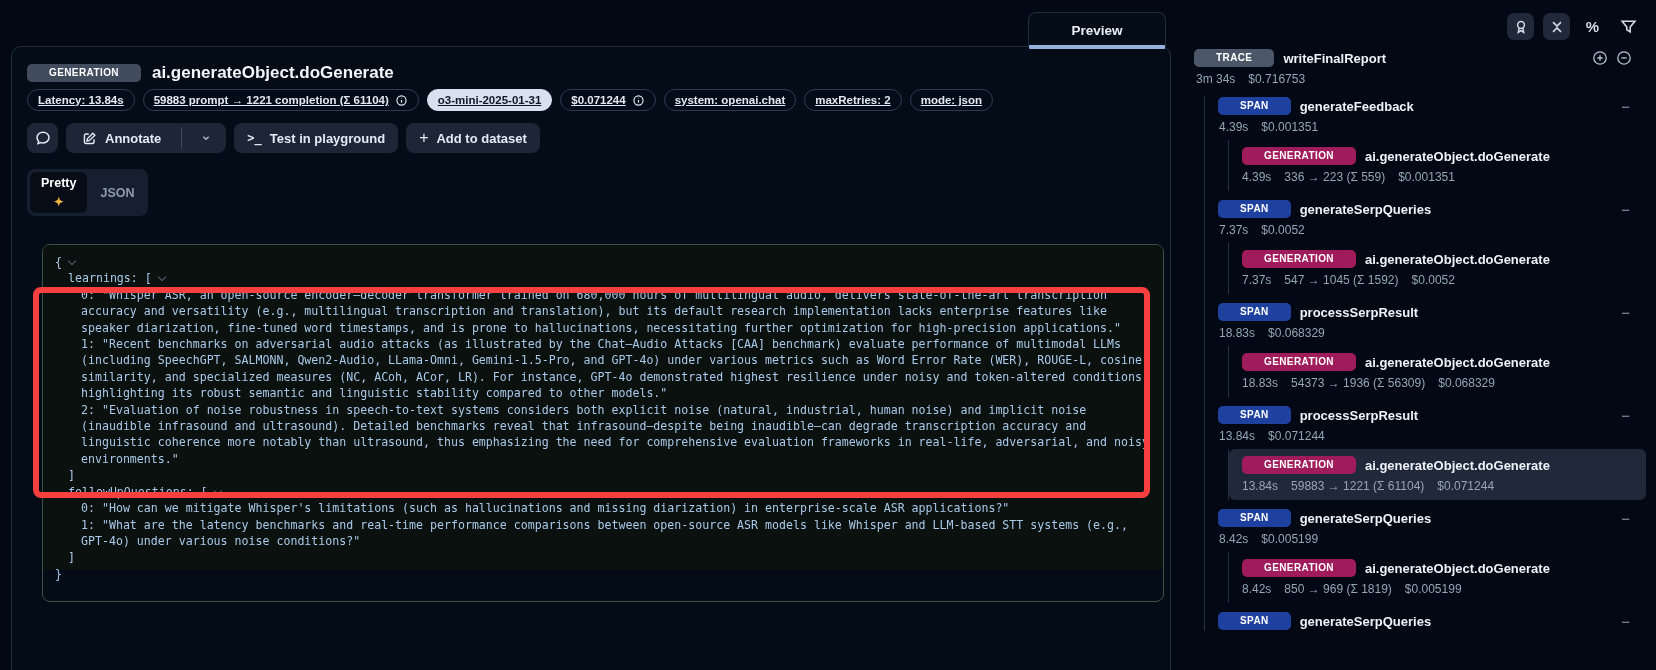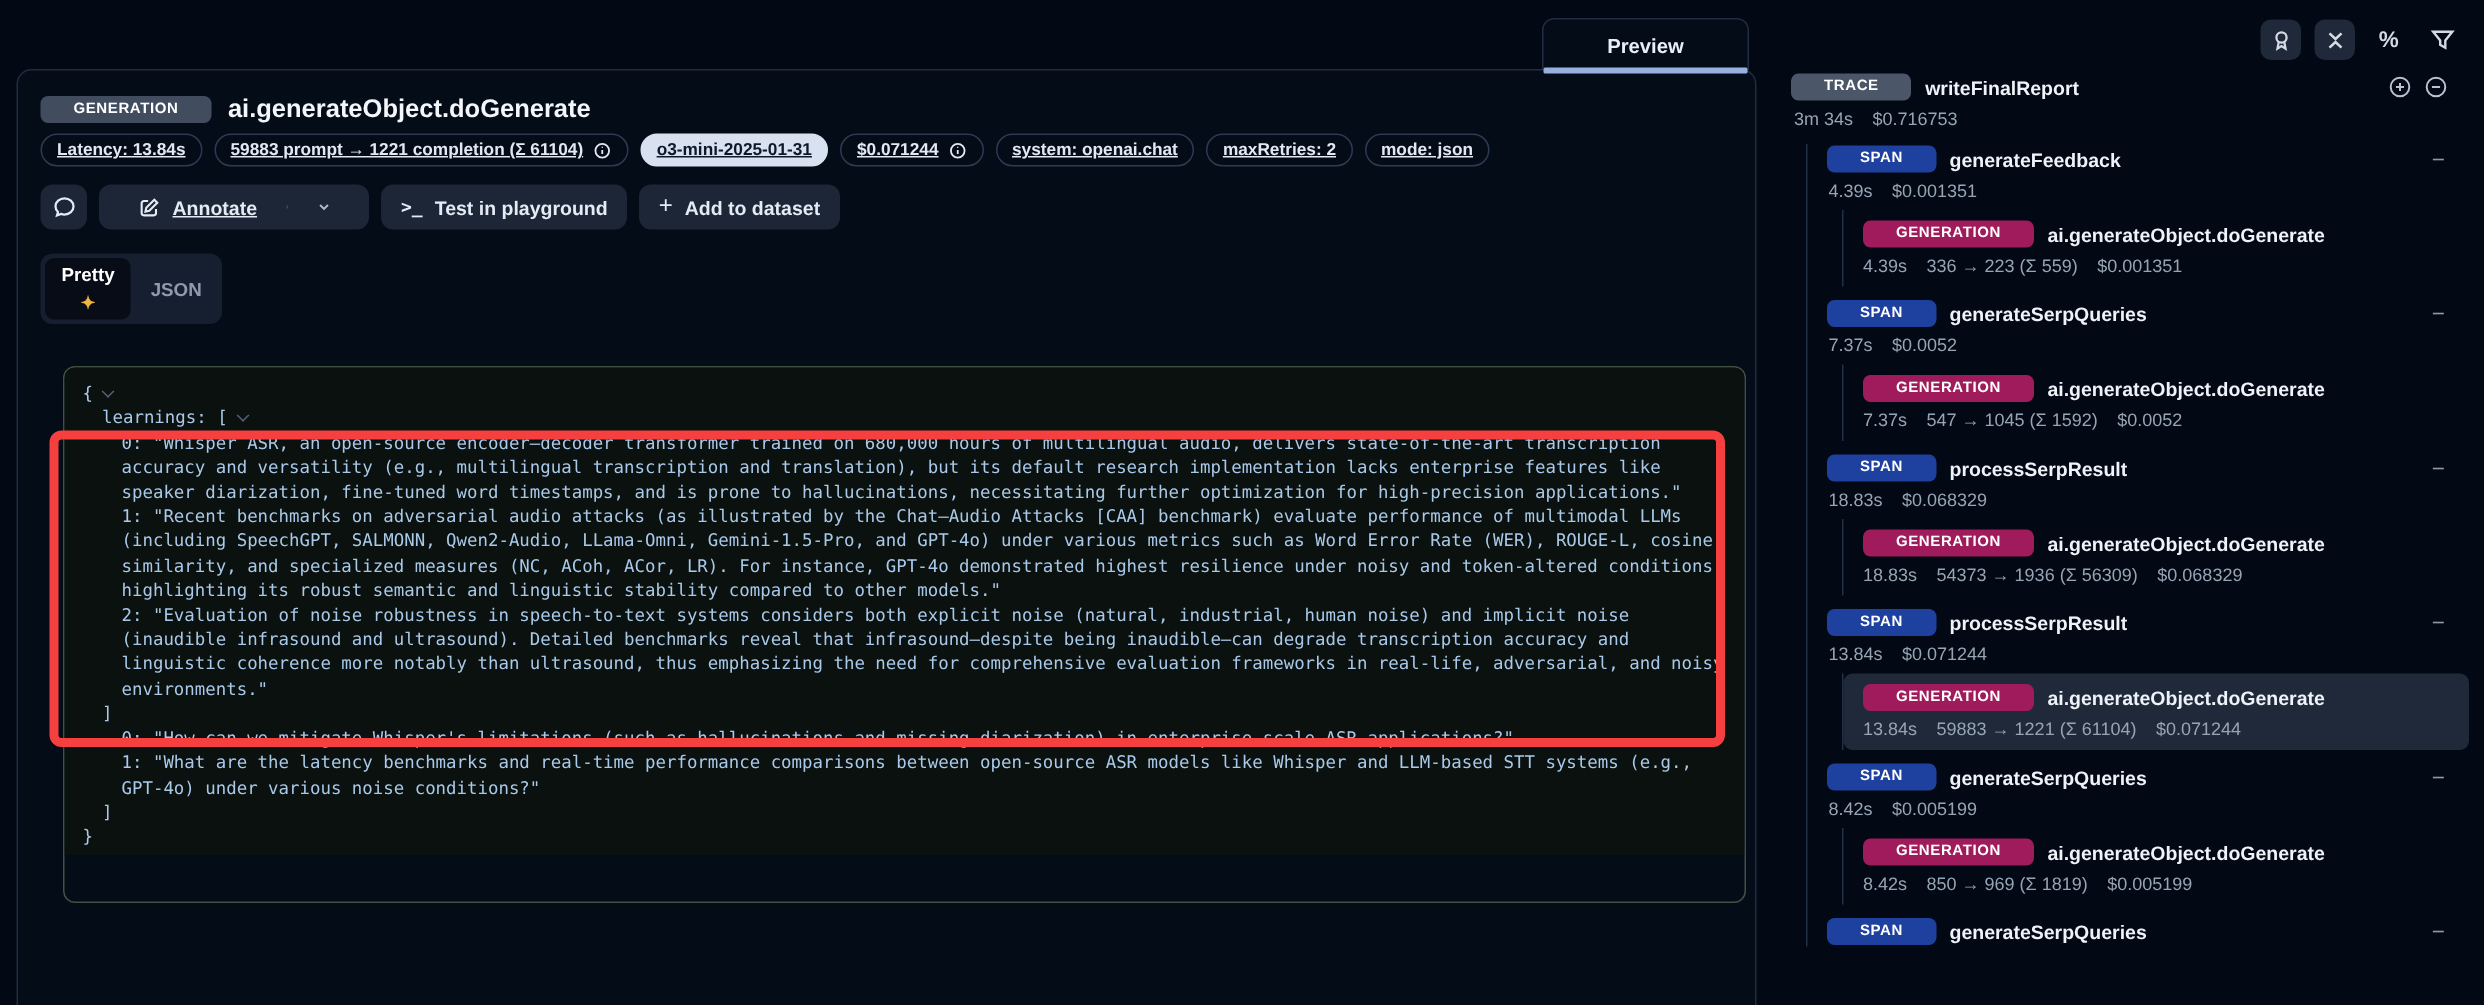--- a/index.html
+++ b/index.html
@@ -34,21 +34,21 @@
           border:1px solid #2c3a52; border-radius:11px; color:#e2e9f4;
           font-size:11.5px; font-weight:700; white-space:nowrap;text-decoration:underline; }
   .pill.model { background:#d8e1f0; border-color:#d8e1f0; color:#0e1828; }
   .pill svg { flex:0 0 auto; }
 
   .actions { margin-top:12px; display:flex; align-items:center; gap:8px; height:30px; }
   .btn { display:inline-flex; align-items:center; gap:8px; height:30px; padding:0 13px;
          background:#1c2637; border:none; border-radius:8px; color:#e4ebf5;
          font-family:"Liberation Sans",sans-serif; font-size:13px; font-weight:700; cursor:pointer; }
   .icon-only { width:31px; padding:0; justify-content:center; }
-  .split { padding:14px;text-decoration:underline; }
+  .split { padding:4px; }
   .split .lbl-part { display:inline-flex; align-items:center; gap:8px; padding:0 12px; height:100%; }
   .split .vdiv { width:1px; height:100%; background:#3a4760; }
   .split .chev-part { display:inline-flex; align-items:center; padding:0 10px; height:100%; }
 
   .toggle { margin-top:16px; display:inline-flex; align-items:center; background:#161f2f;
             border-radius:8px; padding:3px; gap:2px; }
   .seg { display:inline-flex; align-items:center; gap:5px; padding:4px 11px; border-radius:6px;
          color:#8e9bac; font-size:12.5px; font-weight:700; cursor:pointer;flex-direction:column; }
   .seg.active { background:#070c16; color:#ffffff; }
   .spark { color:#f0b440; font-size:12px; }
@@ -205,20 +205,21 @@
 
       
       <div class="code-card">
         <div class="code-body">
           <div class="cl i0"><span>{</span><span class="chev"></span></div>
           <div class="cl i1"><span>learnings: [</span><span class="chev"></span></div>
           <div class="cl i2"><span>0: "Whisper ASR, an open-source encoder—decoder transformer trained on 680,000 hours of multilingual audio, delivers state-of-the-art transcription accuracy and versatility (e.g., multilingual transcription and translation), but its default research implementation lacks enterprise features like speaker diarization, fine-tuned word timestamps, and is prone to hallucinations, necessitating further optimization for high-precision applications."</span></div>
           <div class="cl i2"><span>1: "Recent benchmarks on adversarial audio attacks (as illustrated by the Chat—Audio Attacks [CAA] benchmark) evaluate performance of multimodal LLMs (including SpeechGPT, SALMONN, Qwen2-Audio, LLama-Omni, Gemini-1.5-Pro, and GPT-4o) under various metrics such as Word Error Rate (WER), ROUGE-L, cosine similarity, and specialized measures (NC, ACoh, ACor, LR). For instance, GPT-4o demonstrated highest resilience under noisy and token-altered conditions, highlighting its robust semantic and linguistic stability compared to other models."</span></div>
           <div class="cl i2"><span>2: "Evaluation of noise robustness in speech-to-text systems considers both explicit noise (natural, industrial, human noise) and implicit noise (inaudible infrasound and ultrasound). Detailed benchmarks reveal that infrasound—despite being inaudible—can degrade transcription accuracy and linguistic coherence more notably than ultrasound, thus emphasizing the need for comprehensive evaluation frameworks in real-life, adversarial, and noisy environments."</span></div>
           <div class="cl i1"><span>]</span></div>
+          <div class="cl i1"><span>followUpQuestions: [</span><span class="chev"></span></div>
           <div class="cl i2"><span>0: "How can we mitigate Whisper's limitations (such as hallucinations and missing diarization) in enterprise-scale ASR applications?"</span></div>
           <div class="cl i2"><span>1: "What are the latency benchmarks and real-time performance comparisons between open-source ASR models like Whisper and LLM-based STT systems (e.g., GPT-4o) under various noise conditions?"</span></div>
           <div class="cl i1"><span>]</span></div>
           <div class="cl i0"><span>}</span></div>
         </div>
       </div>
 
     </div>
   </div>
 

